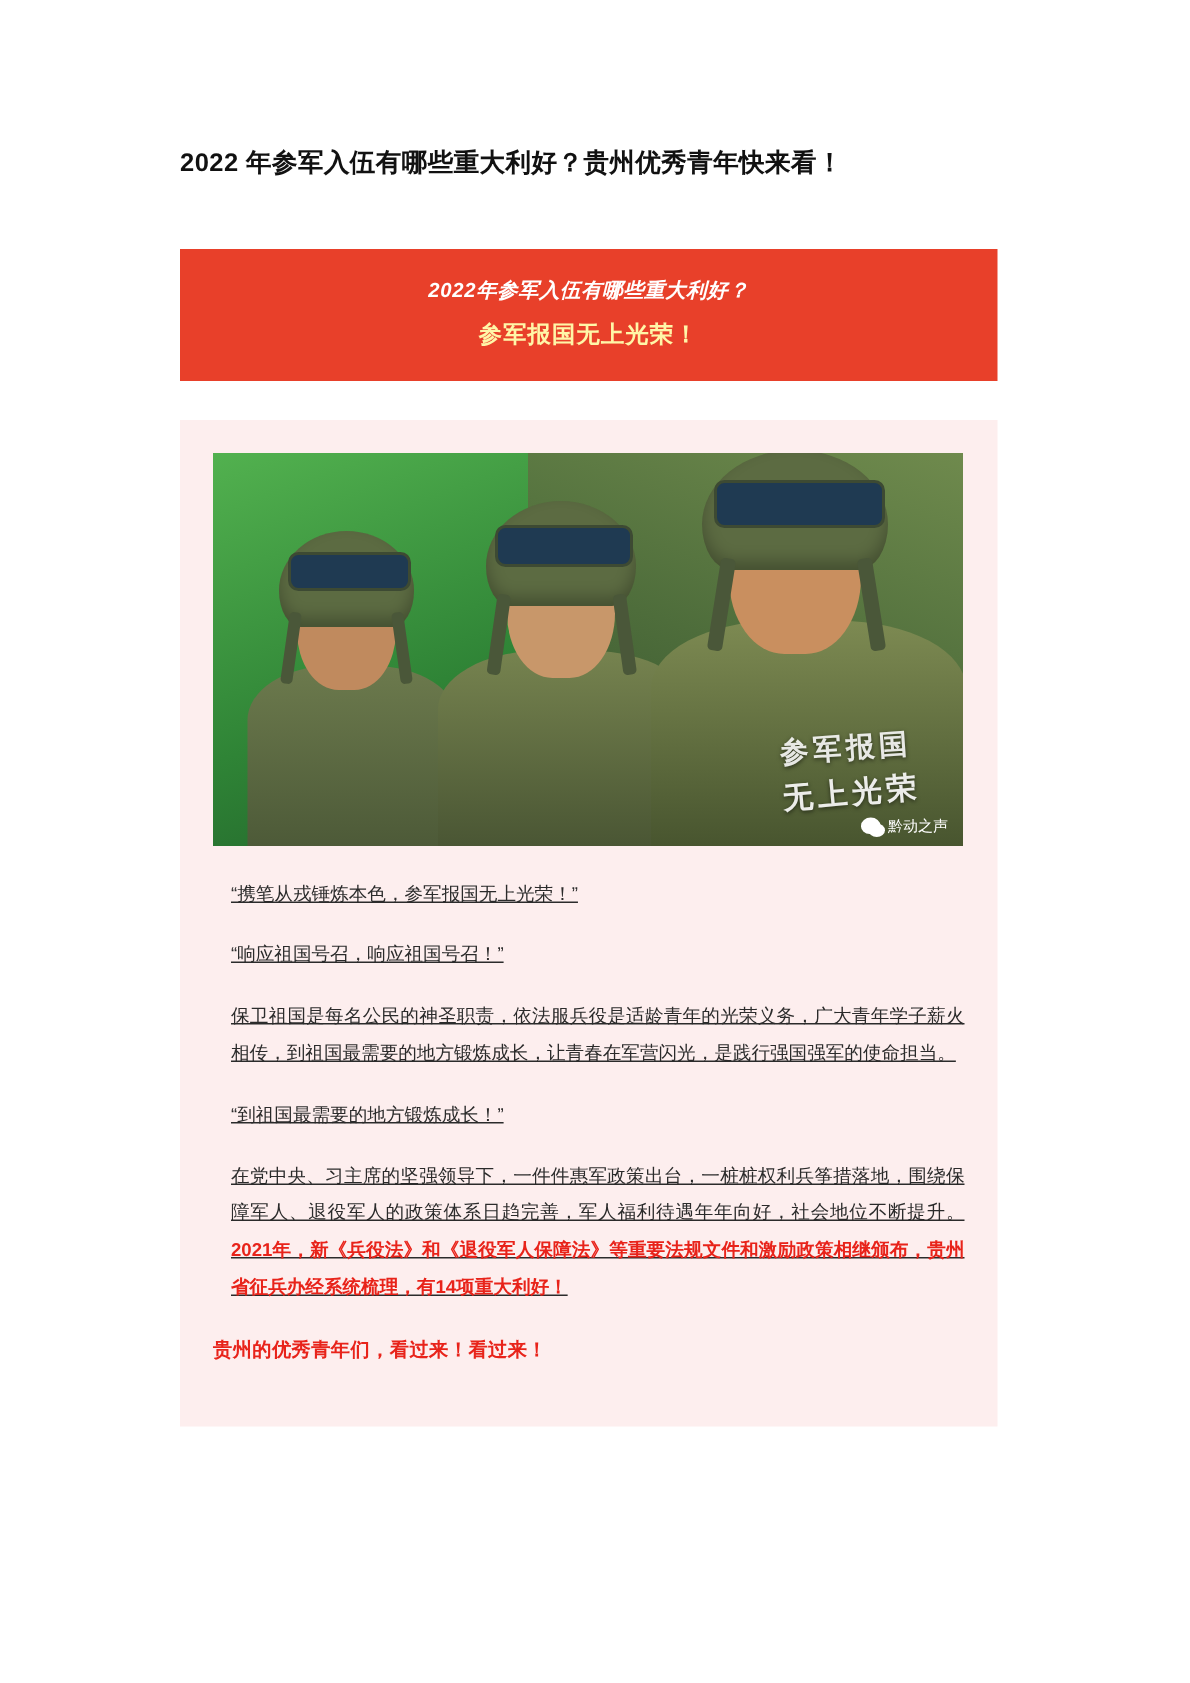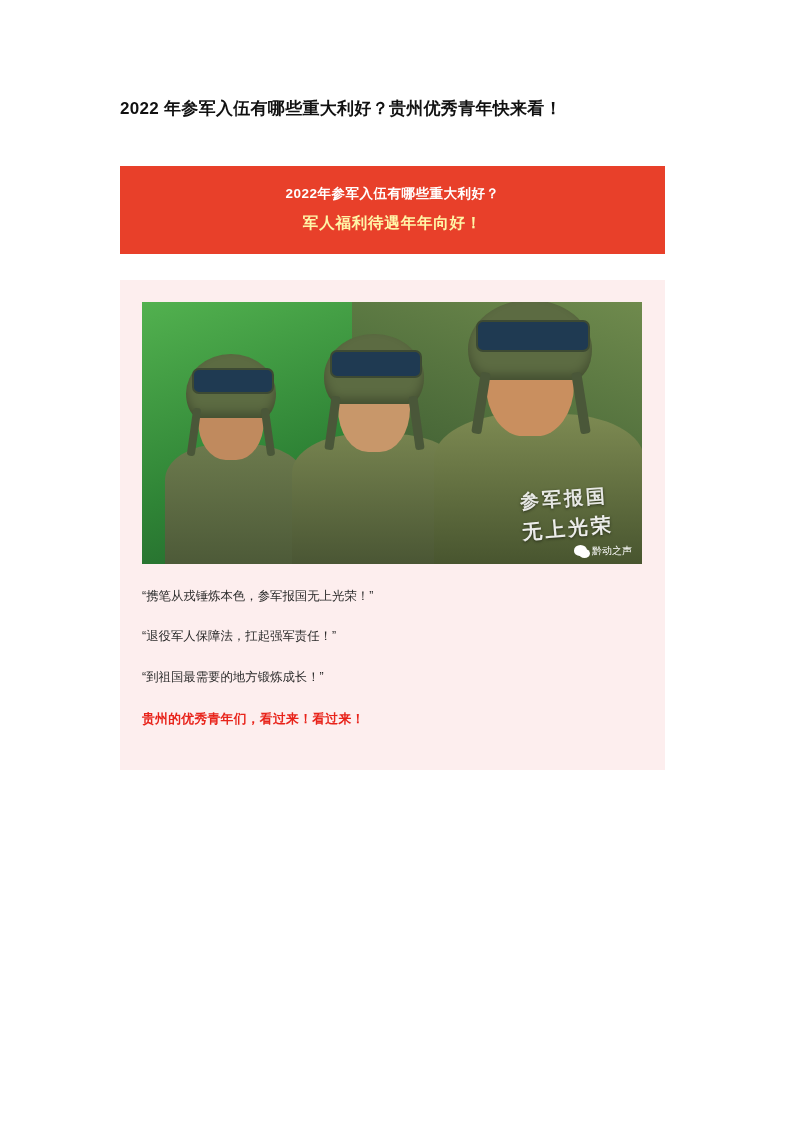--- a/index.html
+++ b/index.html
@@ -40,20 +40,21 @@
     align-items: center;
     justify-content: center;
     gap: 10px;
     margin-bottom: 26px;
   }
   .banner-line1 {
     color: #ffffff;
     font-size: 13.5px;
     font-weight: bold;
     letter-spacing: 0.5px;
+    font-style: italic;
   }
   .banner-line2 {
     color: #fff6a8;
     font-size: 15.5px;
     font-weight: bold;
     letter-spacing: 0.8px;
   }
   .article-card {
     width: 545px;
     background: #fdeeee;
@@ -166,22 +167,23 @@
     border-radius: 50%;
   }
   .body-text {
     margin-top: 20px;
     font-size: 12.4px;
     line-height: 2.0;
     color: #2b2b2b;
     font-family: "Liberation Sans", "DejaVu Sans", sans-serif;
   }
   .para {
-    margin: 0 0 16px 0;
+    margin: 0 0 16px 12px;
     text-align: justify;
+    text-decoration: underline;
   }
   .para.quote {
     text-indent: 0;
   }
   .para:last-child { margin-bottom: 0; }
   .hl-red {
     color: #e8231a;
     font-weight: bold;
   }
   .callout {
@@ -193,21 +195,21 @@
 </style>
 </head>
 <body>
 
 <div class="page">
 
   <h1 class="doc-title">2022 年参军入伍有哪些重大利好？贵州优秀青年快来看！</h1>
 
   <div class="banner">
     <div class="banner-line1">2022年参军入伍有哪些重大利好？</div>
-    <div class="banner-line2">军人福利待遇年年向好！</div>
+    <div class="banner-line2">参军报国无上光荣！</div>
   </div>
 
   <div class="article-card">
 
     <div class="photo">
       <div class="bg-left"></div>
       <div class="bg-right"></div>
 
       <div class="soldier" style="left:18px; bottom:0; width:150px; height:220px;">
         <div class="s-body" style="left:5px; width:140px; height:120px; background:linear-gradient(180deg,#6c7a4d,#4d5a38);"></div>
@@ -239,19 +241,21 @@
       <div class="photo-watermark">参军报国</div>
       <div class="photo-watermark2">无上光荣</div>
       <div class="photo-credit">
         <span class="wechat-dot"></span>
         <span>黔动之声</span>
       </div>
     </div>
 
     <div class="body-text">
       <p class="para quote">“携笔从戎锤炼本色，参军报国无上光荣！”</p>
-      <p class="para quote">“退役军人保障法，扛起强军责任！”</p>
+      <p class="para quote">“响应祖国号召，响应祖国号召！”</p>
+      <p class="para">保卫祖国是每名公民的神圣职责，依法服兵役是适龄青年的光荣义务，广大青年学子薪火相传，到祖国最需要的地方锻炼成长，让青春在军营闪光，是践行强国强军的使命担当。</p>
       <p class="para quote">“到祖国最需要的地方锻炼成长！”</p>
+      <p class="para"><span>在党中央、习主席的坚强领导下，一件件惠军政策出台，一桩桩权利兵筝措落地，围绕保障军人、退役军人的政策体系日趋完善，军人福利待遇年年向好，社会地位不断提升。</span><span class="hl-red">2021年，新《兵役法》和《退役军人保障法》等重要法规文件和激励政策相继颁布，贵州省征兵办经系统梳理，有14项重大利好！</span></p>
       <p class="callout">贵州的优秀青年们，看过来！看过来！</p>
     </div>
 
   </div>
 </div>
 
 </body></html>

